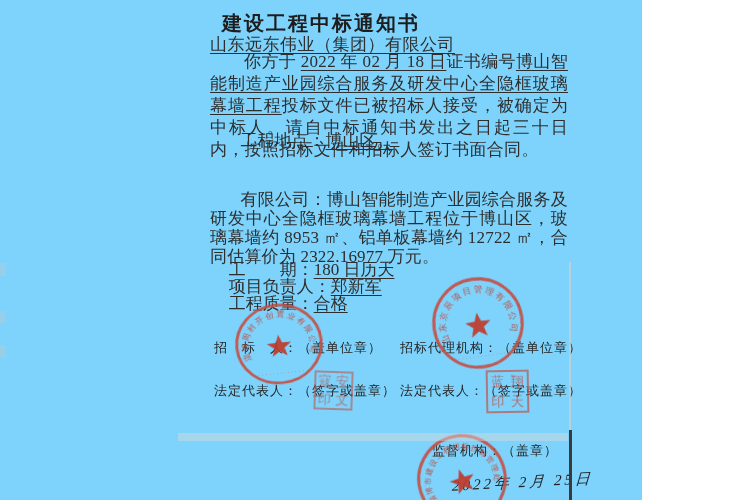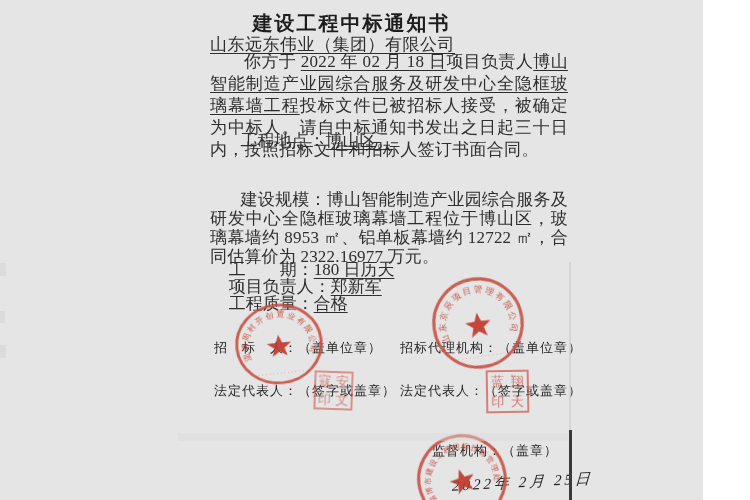--- a/index.html
+++ b/index.html
@@ -1,19 +1,19 @@
 <!DOCTYPE html>
 <html><head>
 <meta charset="utf-8">
 <style>
   * { margin:0; padding:0; box-sizing:border-box; }
   html,body { background:#ffffff; }
   .page {
-    position:relative; width:703px; height:500px; overflow:hidden;
-    background:#e5e5e5;
+    position:relative; width:642px; height:500px; overflow:hidden;
+    background:#7dd3fc;
     font-family:"Liberation Serif","DejaVu Serif",serif;
     color:#2e2e2e;
   }
   .title {
     position:absolute; top:10px; left:0; width:100%;
     text-align:center; font-size:20px; font-weight:bold; letter-spacing:2px;
     color:#1d1d1d; font-family:"Liberation Sans","DejaVu Sans",sans-serif;
   }
   .abs { position:absolute; left:210px; width:358px; font-size:17px; }
   .u { text-decoration:underline; text-underline-offset:3px; text-decoration-thickness:1px; }
@@ -54,29 +54,29 @@
 <body>
 
 <div class="page">
 
   <h1 class="title">建设工程中标通知书</h1>
 
   <div class="abs recipient">
     <span class="u">山东远东伟业（集团）有限公司</span>
   </div>
 
-  <p class="abs intro"><span>你方于 </span><span class="u">2022 年 02 月 18 日</span><span>项目负责人</span><span class="u">博山智能制造产业园综合服务及研发中心全隐框玻璃幕墙工程</span><span>投标文件已被招标人接受，被确定为中标人。请自中标通知书发出之日起三十日内，按照招标文件和招标人签订书面合同。</span></p>
+  <p class="abs intro"><span>你方于 </span><span class="u">2022 年 02 月 18 日</span><span>证书编号</span><span class="u">博山智能制造产业园综合服务及研发中心全隐框玻璃幕墙工程</span><span>投标文件已被招标人接受，被确定为中标人。请自中标通知书发出之日起三十日内，按照招标文件和招标人签订书面合同。</span></p>
 
   <div class="abs fields1">
     <div class="frow">
       <span>工程地点：</span><span class="u">博山区。</span>
     </div>
   </div>
 
-  <p class="abs scalep"><span>建设规模：</span><span>博山智能制造产业园综合服务及研发中心全隐框玻璃幕墙工程位于博山区，玻璃幕墙约 8953 ㎡、铝单板幕墙约 12722 ㎡，合同估算价为 2322.16977 万元。</span></p>
+  <p class="abs scalep"><span>有限公司：</span><span>博山智能制造产业园综合服务及研发中心全隐框玻璃幕墙工程位于博山区，玻璃幕墙约 8953 ㎡、铝单板幕墙约 12722 ㎡，合同估算价为 2322.16977 万元。</span></p>
 
   <div class="abs fields2">
     <div class="frow">
       <span>工　　期：</span><span class="u">180 日历天</span>
     </div>
     <div class="frow">
       <span>项目负责人：</span><span class="u">郑新军</span>
     </div>
     <div class="frow">
       <span>工程质量：</span><span class="u">合格</span>

